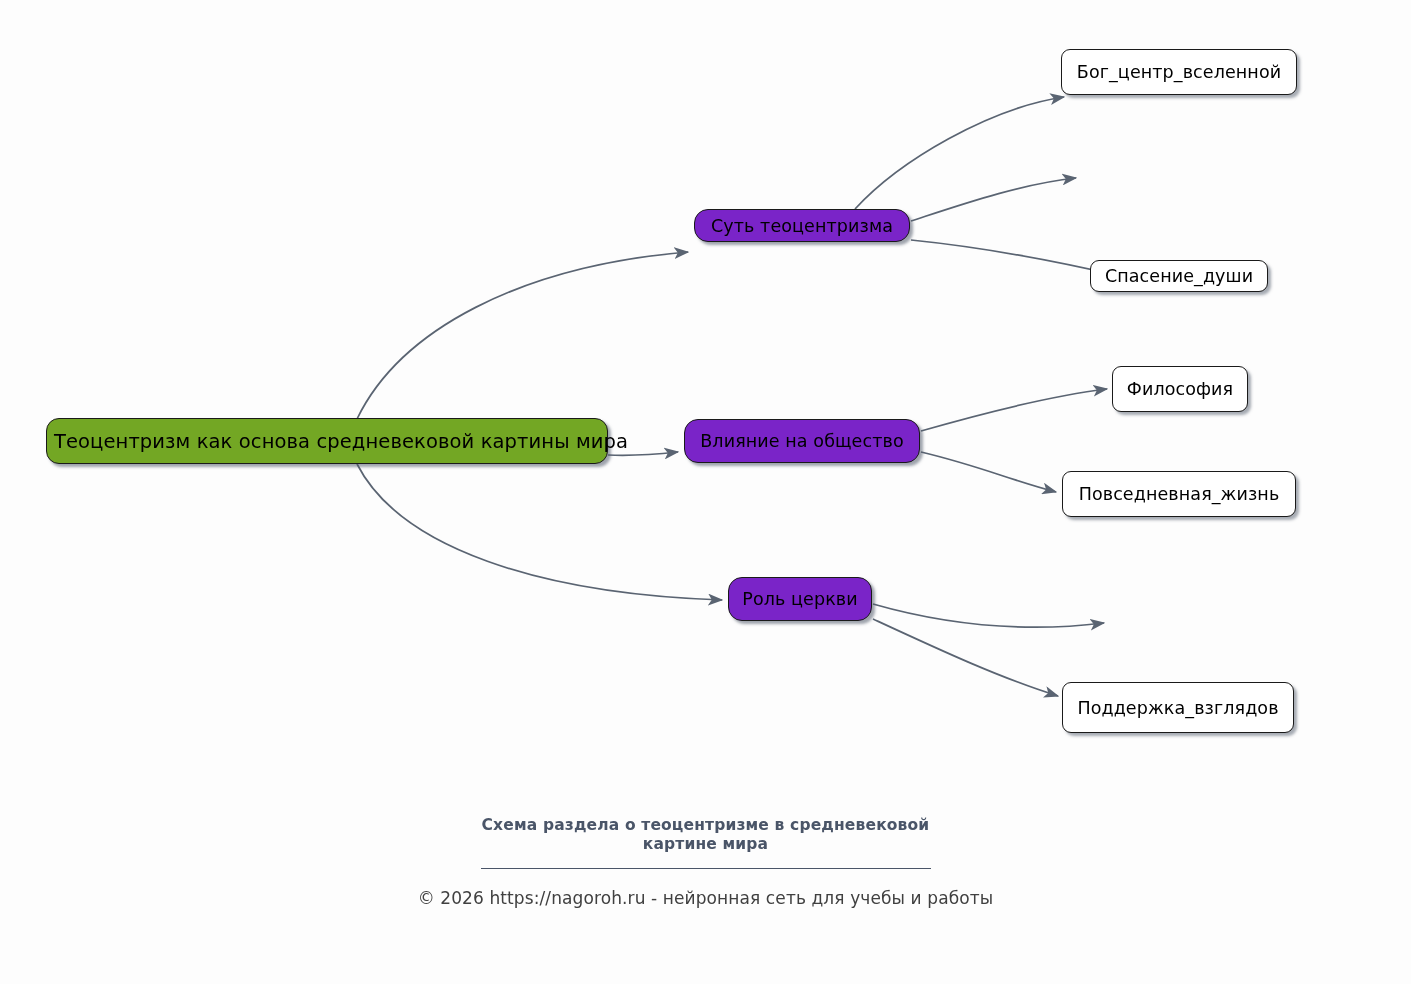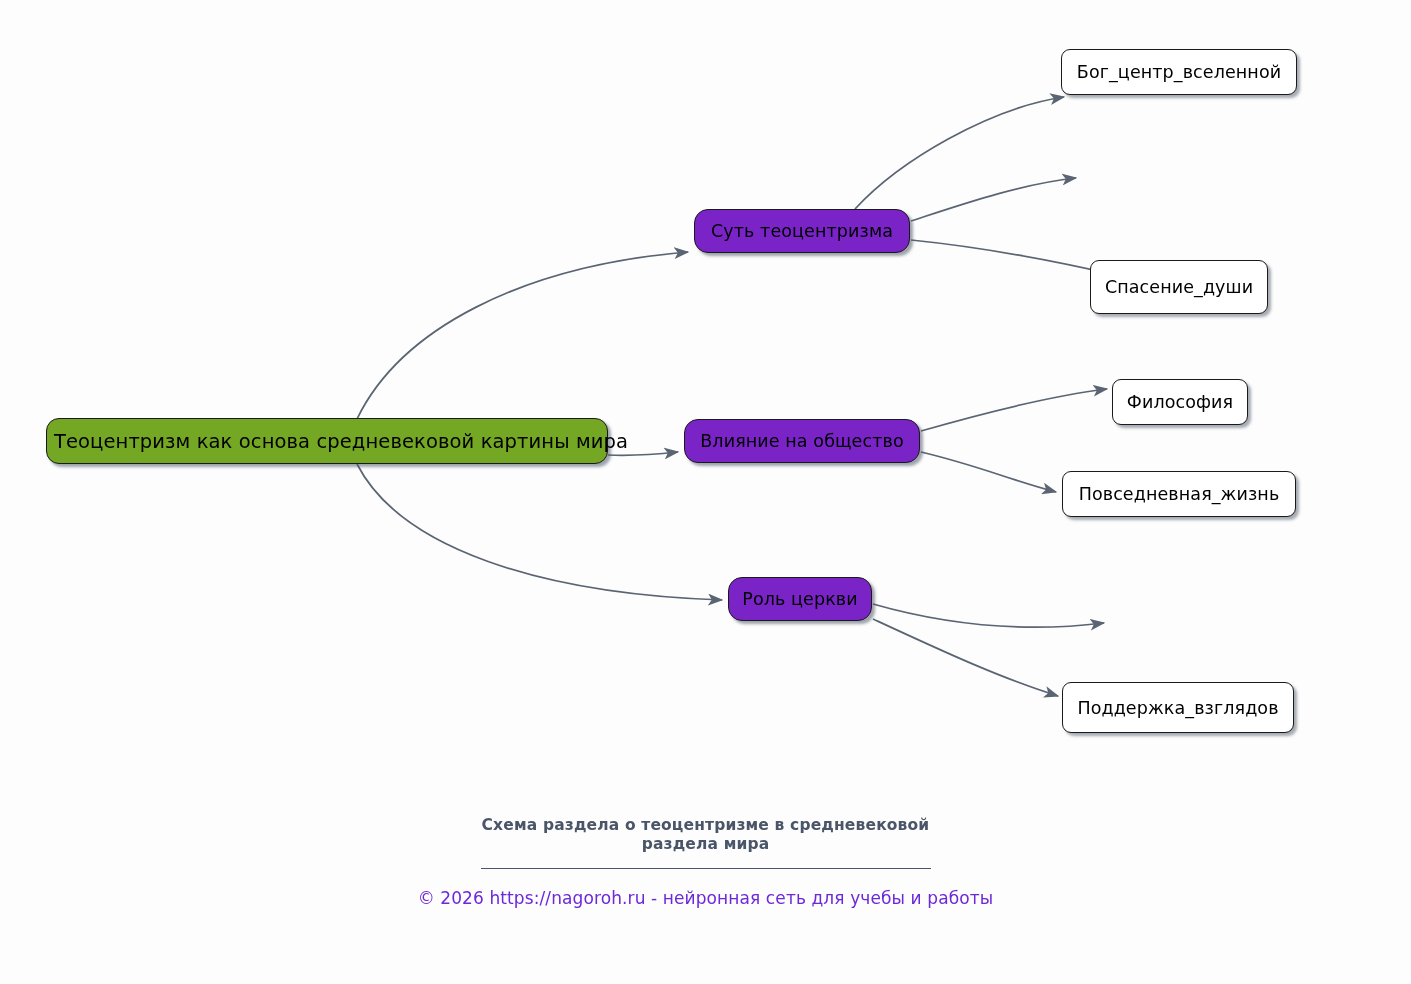--- a/index.html
+++ b/index.html
@@ -73,21 +73,21 @@
   }
   .footer-divider {
     width: 450px;
     height: 0;
     margin: 14px auto 0 auto;
     border-top: 1.4px solid #4a5568;
   }
   .footer-credit {
     margin-top: 19px;
     font-size: 17px;
-    color: #6d28d9;
+    color: #404040;
     letter-spacing: 0.1px;
   }
 </style>
 </head>
 <body>
 
 <div id="mindmap-canvas">
 
   <svg width="1411" height="984" viewBox="0 0 1411 984" style="position:absolute;left:0;top:0;z-index:1;">
     <defs>
@@ -112,56 +112,56 @@
 
       <path d="M873,604 C950,626 1030,632 1104,623"></path>
       <path d="M873,619 C940,650 1000,678 1058,696"></path>
     </g>
   </svg>
 
   <div class="node node-root" style="left:46px; top:418px; width:562px; height:46px;padding-left:28px;">
     <span>Теоцентризм как основа средневековой картины мира</span>
   </div>
 
-  <div class="node node-branch" style="left:694px; top:209px; width:216px; height:44px;">
+  <div class="node node-branch" style="left:694px; top:209px; width:216px; height:33px;">
     <span>Суть теоцентризма</span>
   </div>
 
   <div class="node node-branch" style="left:684px; top:419px; width:236px; height:44px;text-align:center;">
     <span>Влияние на общество</span>
   </div>
 
   <div class="node node-branch" style="left:728px; top:577px; width:144px; height:44px;">
     <span>Роль церкви</span>
   </div>
 
   <div class="node node-leaf" style="left:1061px; top:49px; width:236px; height:46px;">
     <span>Бог_центр_вселенной</span>
   </div>
 
 
-  <div class="node node-leaf" style="left:1090px; top:260px; width:178px; height:54px;">
+  <div class="node node-leaf" style="left:1090px; top:260px; width:178px; height:32px;">
     <span>Спасение_души</span>
   </div>
 
-  <div class="node node-leaf" style="left:1112px; top:379px; width:136px; height:46px;">
+  <div class="node node-leaf" style="left:1112px; top:366px; width:136px; height:46px;">
     <span>Философия</span>
   </div>
 
   <div class="node node-leaf" style="left:1062px; top:471px; width:234px; height:46px;">
     <span>Повседневная_жизнь</span>
   </div>
 
 
   <div class="node node-leaf" style="left:1062px; top:682px; width:232px; height:51px;">
     <span>Поддержка_взглядов</span>
   </div>
 
   <div class="footer-block">
     <div class="footer-title">
       <div>Схема раздела о теоцентризме в средневековой</div>
-      <div>раздела мира</div>
+      <div>картине мира</div>
     </div>
     <div class="footer-divider"></div>
     <div class="footer-credit">© 2026 https://nagoroh.ru - нейронная сеть для учебы и работы</div>
   </div>
 
 </div>
 
 </body></html>

